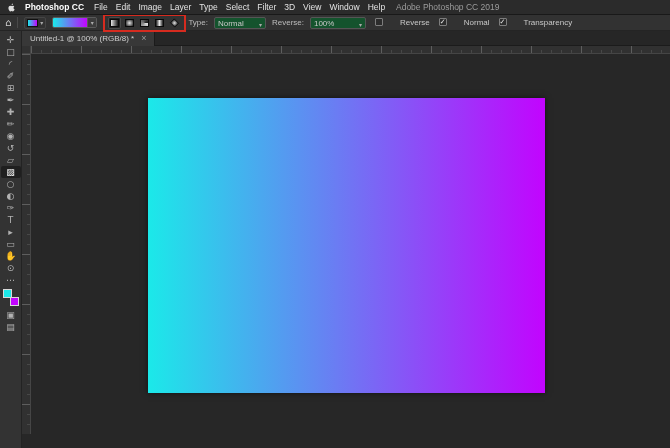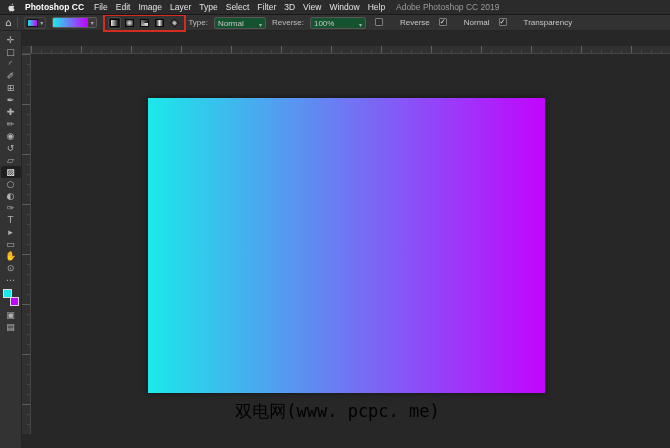--- a/index.html
+++ b/index.html
@@ -214,22 +214,27 @@
       <span class="swatch bg" style="background: rgb(194, 4, 254);"></span>
       <span class="swatch fg" style="background: rgb(27, 233, 233);"></span>
     </div>
     <div id="tool-list-bottom">
         <div class="tool">▣</div>
         <div class="tool">▤</div>
       </div>
   </div>
 
   <div class="docwindow">
+    <div class="tabbar">
+      <span class="tab">
+        <span>Untitled-1 @ 100% (RGB/8) *</span>
+        <span class="tab-close">×</span>
+      </span>
+    </div>
     <div class="ruler-corner"></div>
     <div class="ruler-top"></div>
     <div class="ruler-left"></div>
     <div class="canvas">
       <div class="artboard" style="background: linear-gradient(90deg, rgb(27, 233, 233), rgb(194, 4, 254));"></div>
-      <div class="watermark">双电网(www. pcpc. me)</div>
     </div>
   </div>
 
 </div>
 
 </body></html>

